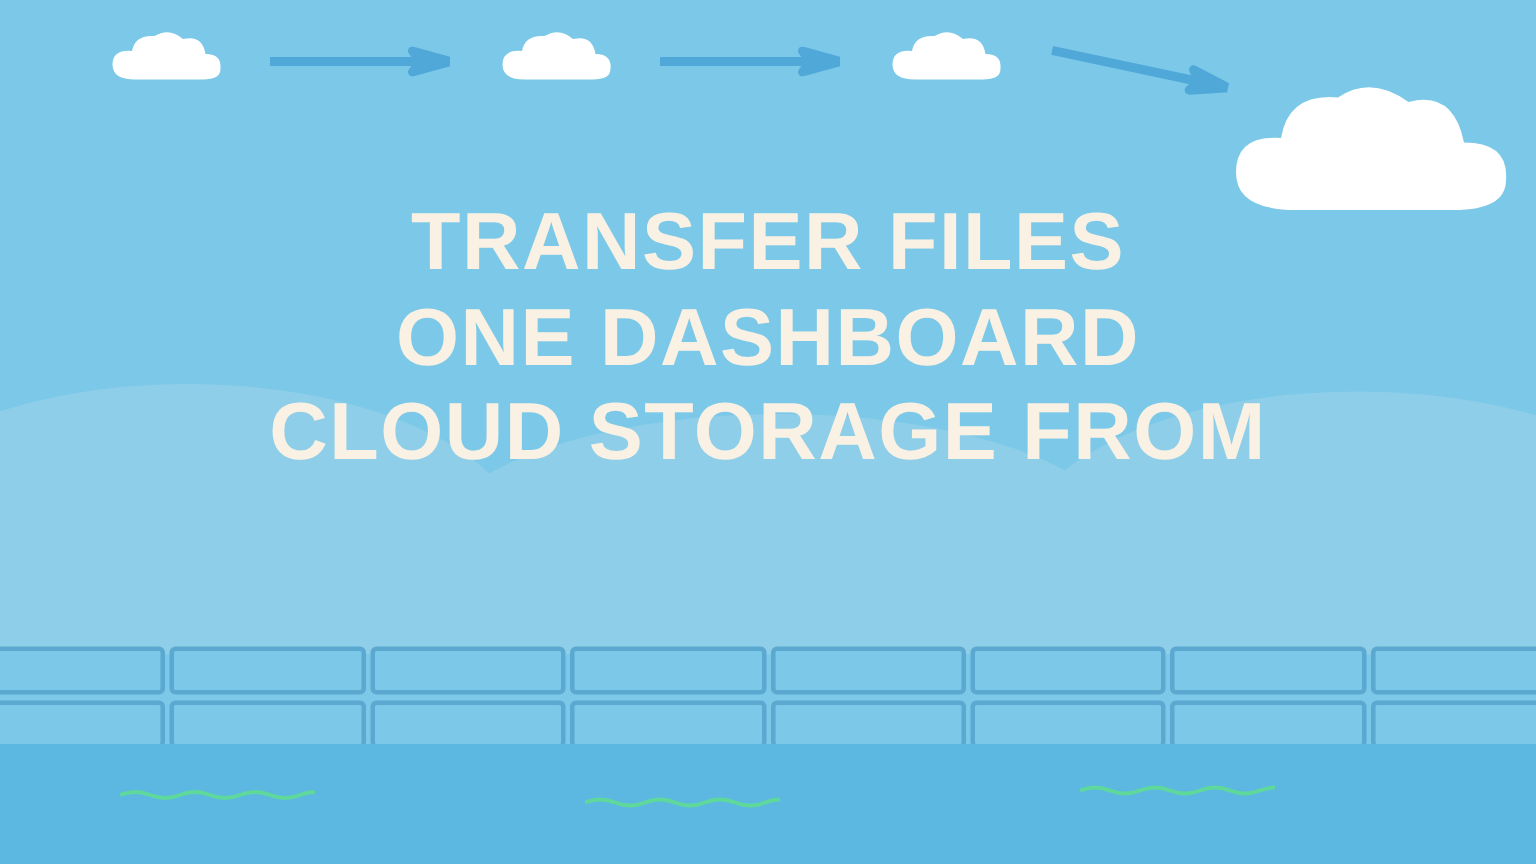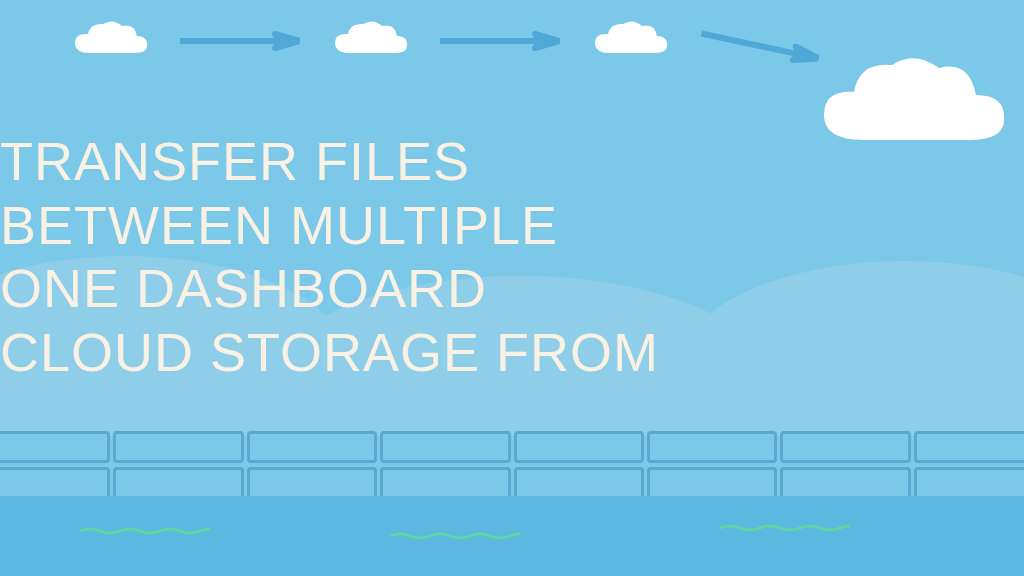--- a/index.html
+++ b/index.html
@@ -84,21 +84,22 @@
 .big-cloud {
   position: absolute;
   top: 50px;
   right: 10px;
 }
 .headline {
   position: absolute;
   top: 130px;
   left: 0;
   width: 100%;
-  font-weight: 400;
+  text-align: center;
+  font-weight: 700;
   font-size: 54px;
   line-height: 1.18;
   letter-spacing: 1px;
   color: #F9F1E3;
   text-transform: uppercase;
 }
 </style>
 </head>
 <body>
 
@@ -183,16 +184,15 @@
 </div>
 
 <div class="big-cloud">
   <svg width="200" height="110" viewBox="0 0 200 110">
       <path d="M50 90 Q10 90 10 65 Q10 40 40 42 Q45 12 78 15 Q100 0 125 18 Q155 10 162 45 Q192 45 190 70 Q190 90 155 90 Z" fill="#FFFFFF"></path>
     </svg>
 </div>
 
 <div class="headline">
   <div>TRANSFER FILES</div>
-  <div>BETWEEN MULTIPLE</div>
   <div>ONE DASHBOARD</div>
   <div>CLOUD STORAGE FROM</div>
 </div>
 
 </body></html>

